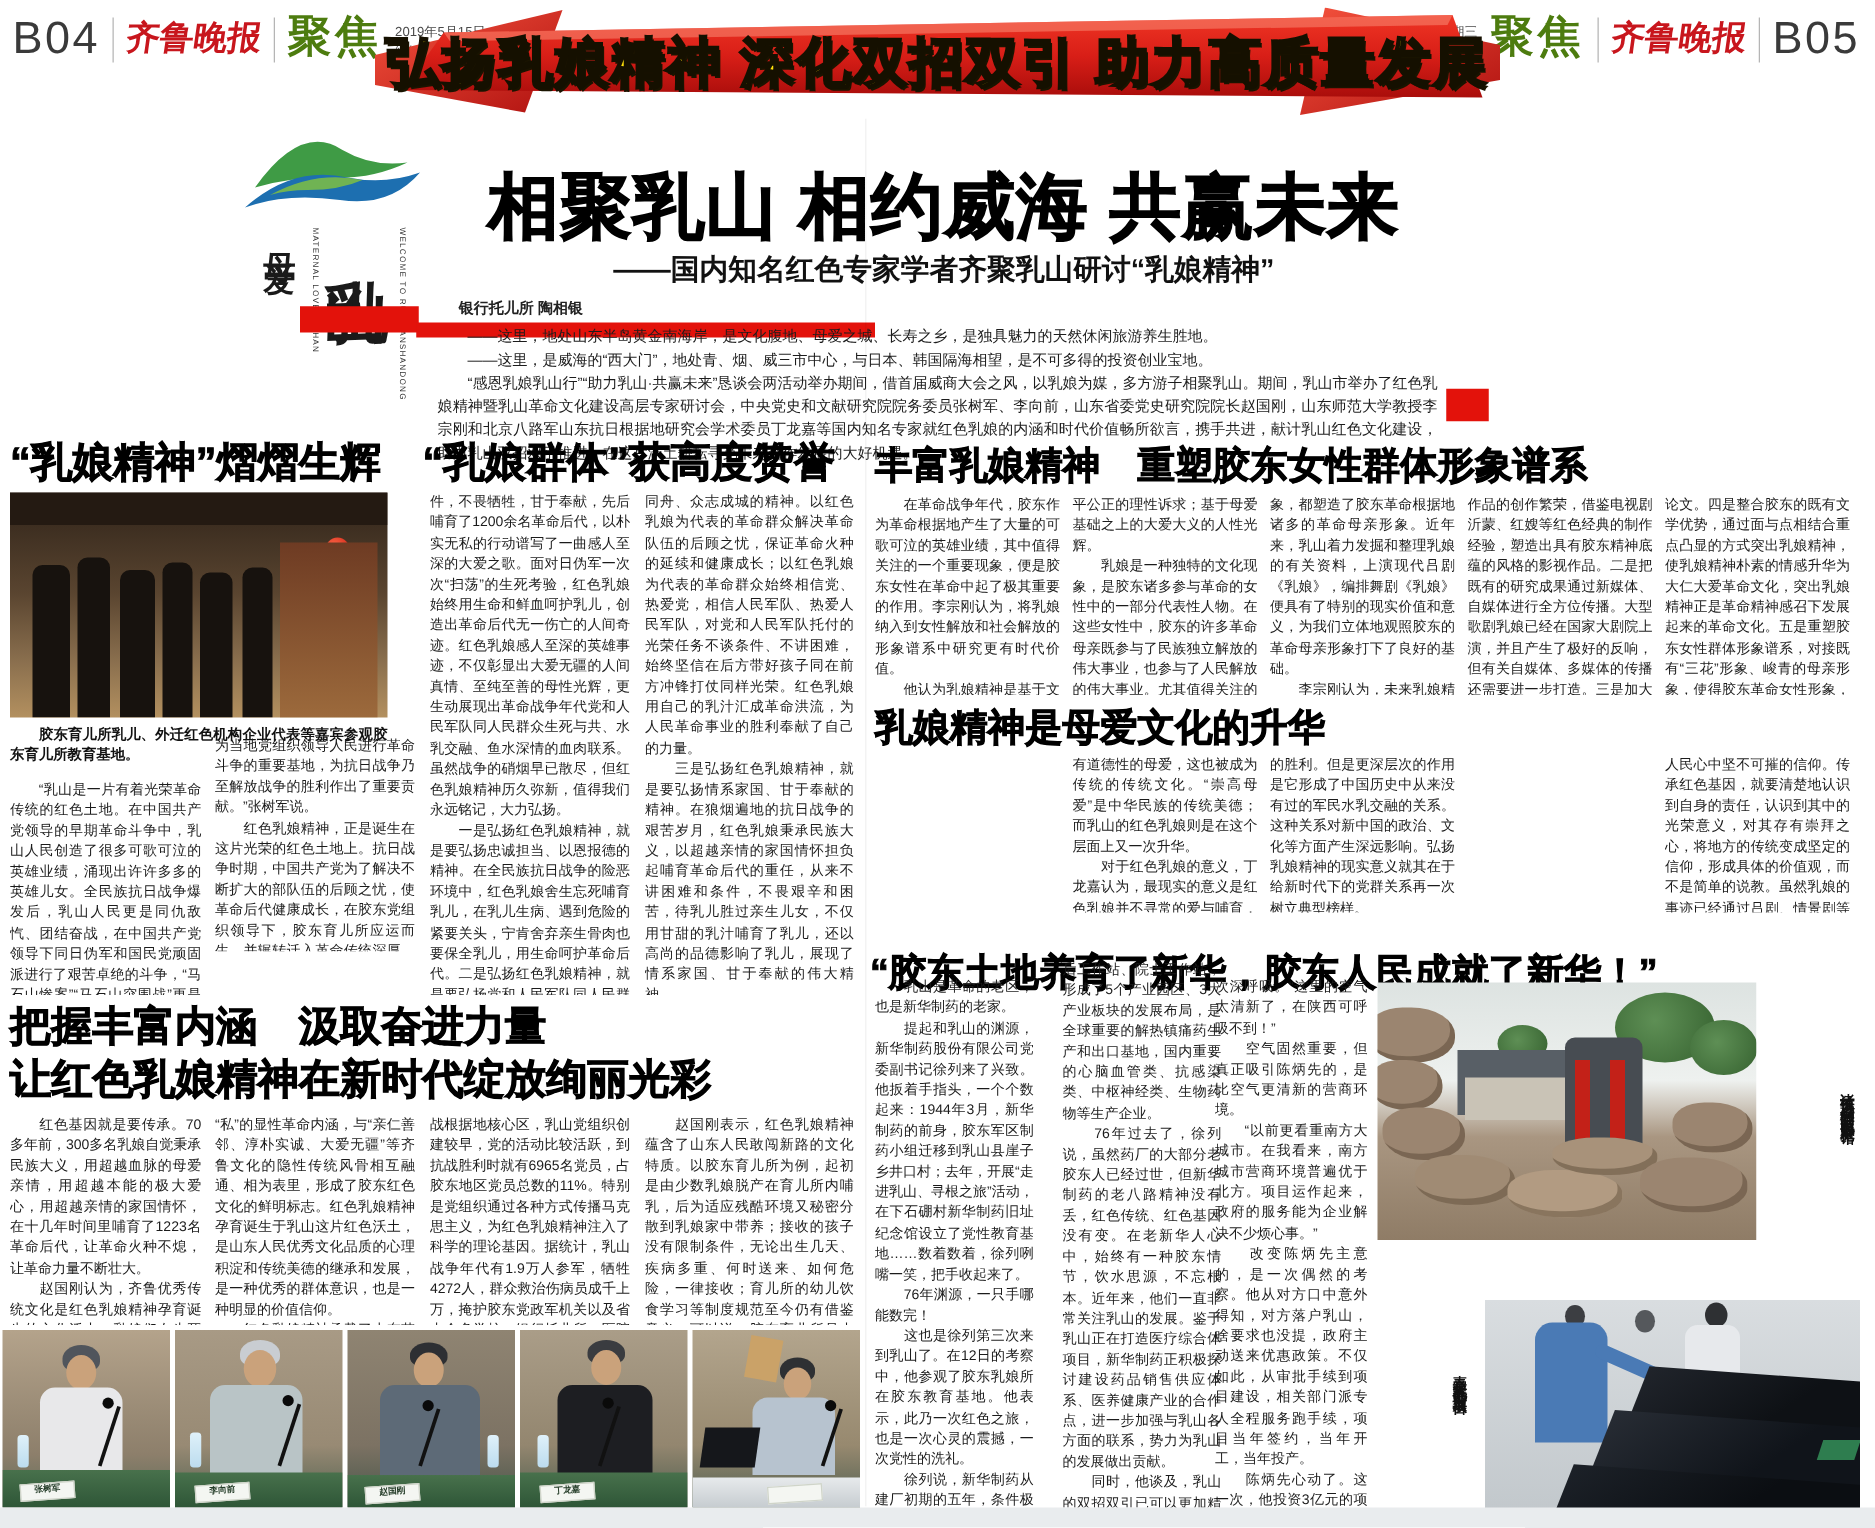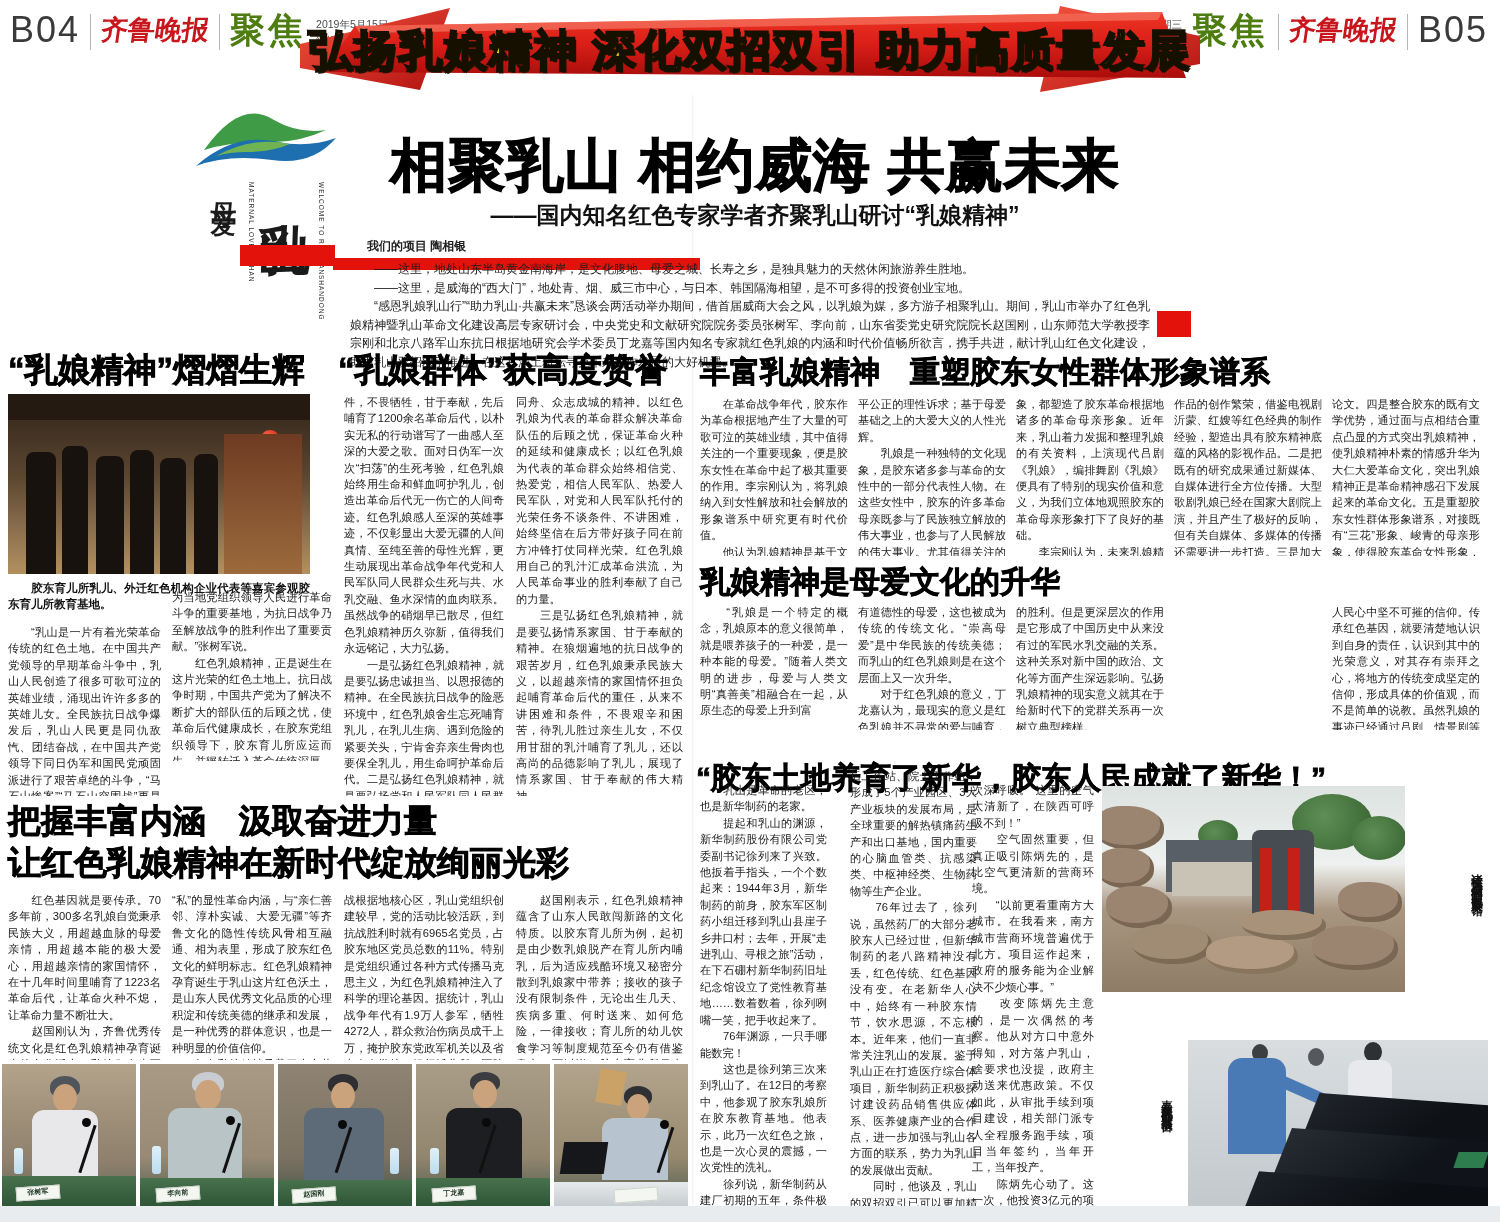--- a/index.html
+++ b/index.html
@@ -1,20 +1,20 @@
 <!DOCTYPE html>
 <html><head>
 <meta charset="utf-8">
 <style>
   html,body{margin:0;padding:0;background:#f2f3f4;}
   .spread{position:relative;width:1500px;height:1222px;background:#ffffff;overflow:hidden;
           font-family:"Liberation Sans","DejaVu Sans",sans-serif;color:#1a1a1a;}
   .abs{position:absolute;}
   
-  .mast{display:flex;align-items:center;gap:10px;}
+  .mast{display:flex;align-items:flex-end;gap:10px;}
   .pageno{font-size:36px;font-weight:400;color:#3a3a3a;letter-spacing:2px;line-height:40px;}
   .mdiv{width:1px;height:36px;background:#b5b5b5;margin-top:3px;}
   .papername{font-family:"Liberation Serif","DejaVu Serif",serif;font-size:27px;font-weight:700;
              color:#c8161d;transform:skewX(-8deg);line-height:40px;white-space:nowrap;}
   .section{font-size:35px;font-weight:900;color:#4d7c0f;line-height:40px;letter-spacing:3px;}
   .mmeta{font-size:10.5px;color:#4a4a4a;line-height:16px;padding-top:4px;white-space:nowrap;}
   
   .bannerwrap{overflow:visible;}
   .bannertext{position:absolute;left:0;top:16px;width:100%;text-align:center;
     font-size:43px;font-weight:900;color:#ffe10a;letter-spacing:2px;white-space:nowrap;
@@ -135,21 +135,21 @@
       </div>
     </div>
   </div>
 
   <div class="abs redbar" style="left:240px;top:245px;width:95px;height:21px;"></div>
   <div class="abs redbar" style="left:333px;top:258px;width:367px;height:12px;"></div>
   <div class="abs redbar" style="left:1157px;top:311px;width:34px;height:26px;"></div>
 
   <div class="abs subhead" style="left:340px;top:200px;width:830px;">——国内知名红色专家学者齐聚乳山研讨“乳娘精神”</div>
   <div class="abs mainhead" style="left:340px;top:128px;width:830px;">相聚乳山  相约威海  共赢未来</div>
-  <div class="abs byline" style="left:367px;top:238px;">我们的项目  陶相银</div>
+  <div class="abs byline" style="left:367px;top:238px;">银行托儿所  陶相银</div>
   <div class="abs intro" style="left:350px;top:260px;width:800px;height:86px;">　　——这里，地处山东半岛黄金南海岸，是文化腹地、母爱之城、长寿之乡，是独具魅力的天然休闲旅游养生胜地。
 　　——这里，是威海的“西大门”，地处青、烟、威三市中心，与日本、韩国隔海相望，是不可多得的投资创业宝地。
 　　“感恩乳娘乳山行”“助力乳山·共赢未来”恳谈会两活动举办期间，借首届威商大会之风，以乳娘为媒，多方游子相聚乳山。期间，乳山市举办了红色乳娘精神暨乳山革命文化建设高层专家研讨会，中央党史和文献研究院院务委员张树军、李向前，山东省委党史研究院院长赵国刚，山东师范大学教授李宗刚和北京八路军山东抗日根据地研究会学术委员丁龙嘉等国内知名专家就红色乳娘的内涵和时代价值畅所欲言，携手共进，献计乳山红色文化建设，助力乳山双招双引推进，在这片沃土耕耘寻觅未来合作发展的大好机遇。</div>
 
   <div class="abs fold" style="left:692px;top:95px;height:1110px;"></div>
 
   <div class="abs h-a" style="left:8px;top:348px;font-size:33px;">“乳娘精神”熠熠生辉　“乳娘群体”获高度赞誉</div>
 
   <div class="photo ph-museum" style="left:8px;top:394px;width:302px;height:180px;">
     <div class="abs" style="left:0;top:0;width:100%;height:26px;background:#241a12;"></div>
@@ -242,21 +242,20 @@
   <div class="col" style="left:700px;top:396px;width:148px;height:160px;">　　在革命战争年代，胶东作为革命根据地产生了大量的可歌可泣的英雄业绩，其中值得关注的一个重要现象，便是胶东女性在革命中起了极其重要的作用。李宗刚认为，将乳娘纳入到女性解放和社会解放的形象谱系中研究更有时代价值。
 　　他认为乳娘精神是基于文化基础之上的知恩图报的民族美德；基于民族基础之上的舍生取义的家国情怀，基于革命基础之上的公</div>
   <div class="col" style="left:858px;top:396px;width:148px;height:160px;">平公正的理性诉求；基于母爱基础之上的大爱大义的人性光辉。
 　　乳娘是一种独特的文化现象，是胶东诸多参与革命的女性中的一部分代表性人物。在这些女性中，胶东的许多革命母亲既参与了民族独立解放的伟大事业，也参与了人民解放的伟大事业。尤其值得关注的是，这些革命母亲已经进入了中国现当代文学史，像冯德英的《苦菜花》中的母亲形象，像峻青的《黎明的河边》《党员登记表》中的母亲形</div>
   <div class="col" style="left:1016px;top:396px;width:148px;height:160px;">象，都塑造了胶东革命根据地诸多的革命母亲形象。近年来，乳山着力发掘和整理乳娘的有关资料，上演现代吕剧《乳娘》，编排舞剧《乳娘》便具有了特别的现实价值和意义，为我们立体地观照胶东的革命母亲形象打下了良好的基础。
 　　李宗刚认为，未来乳娘精神的传承路径主要有五个方面：一是重视关于乳娘题材的电视电影的制作与传播，鼓励乳娘报告文学与小说作品的创作，促成多体裁的文学</div>
   <div class="col" style="left:1174px;top:396px;width:148px;height:160px;">作品的创作繁荣，借鉴电视剧沂蒙、红嫂等红色经典的制作经验，塑造出具有胶东精神底蕴的风格的影视作品。二是把既有的研究成果通过新媒体、自媒体进行全方位传播。大型歌剧乳娘已经在国家大剧院上演，并且产生了极好的反响，但有关自媒体、多媒体的传播还需要进一步打造。三是加大学术研究的力度，把乳娘精神与胶东现象对接起来，孕育并刊发一批高层次作者在高层次期刊上的高水平</div>
   <div class="col" style="left:1332px;top:396px;width:148px;height:160px;">论文。四是整合胶东的既有文学优势，通过面与点相结合重点凸显的方式突出乳娘精神，使乳娘精神朴素的情感升华为大仁大爱革命文化，突出乳娘精神正是革命精神感召下发展起来的革命文化。五是重塑胶东女性群体形象谱系，对接既有“三花”形象、峻青的母亲形象，使得胶东革命女性形象，尤其是胶东革命母亲形象形成一个谱系，从而使既有的母亲形象支撑乳娘形象，丰富乳娘精神。</div>
 
   <div class="abs h-a" style="left:700px;top:562px;font-size:30px;">乳娘精神是母爱文化的升华</div>
-  <div class="col" style="left:700px;top:604px;width:148px;height:126px;">　　“乳娘是一个特定的概念，乳娘原本的意义很简单，就是喂养孩子的一种爱，是一种本能的母爱。”随着人类文明的进步，母爱与人类文明“真善美”相融合在一起，从原生态的母爱上升到富</div>
   <div class="col" style="left:858px;top:604px;width:148px;height:126px;">有道德性的母爱，这也被成为传统的传统文化。“崇高母爱”是中华民族的传统美德；而乳山的红色乳娘则是在这个层面上又一次升华。
 　　对于红色乳娘的意义，丁龙嘉认为，最现实的意义是红色乳娘并不寻常的爱与哺育，让这些党政军干部能够安心地投入战斗，争取抗战</div>
   <div class="col" style="left:1016px;top:604px;width:148px;height:126px;">的胜利。但是更深层次的作用是它形成了中国历史中从来没有过的军民水乳交融的关系。这种关系对新中国的政治、文化等方面产生深远影响。弘扬乳娘精神的现实意义就其在于给新时代下的党群关系再一次树立典型榜样。
 　　“用乳汁哺育八路军后代的乳娘，不仅仅存在于胶东地</div>
   <div class="col" style="left:1332px;top:604px;width:148px;height:126px;">人民心中坚不可摧的信仰。传承红色基因，就要清楚地认识到自身的责任，认识到其中的光荣意义，对其存有崇拜之心，将地方的传统变成坚定的信仰，形成具体的价值观，而不是简单的说教。虽然乳娘的事迹已经通过吕剧、情景剧等文艺形式进行了传播，但要在更深入的思想层面上变成美丽神圣的信仰。</div>
 
   <div class="abs h-a" style="left:696px;top:736px;font-size:30px;margin-top:22px;">“胶东土地养育了新华，胶东人民成就了新华！”</div>
   <div class="col" style="left:700px;top:782px;width:127px;height:438px;">　　乳山是革命的老区，也是新华制药的老家。
 　　提起和乳山的渊源，新华制药股份有限公司党委副书记徐列来了兴致。他扳着手指头，一个个数起来：1944年3月，新华制药的前身，胶东军区制药小组迁移到乳山县崖子乡井口村；去年，开展“走进乳山、寻根之旅”活动，在下石硼村新华制药旧址纪念馆设立了党性教育基地……数着数着，徐列咧嘴一笑，把手收起来了。
 　　76年渊源，一只手哪能数完！

